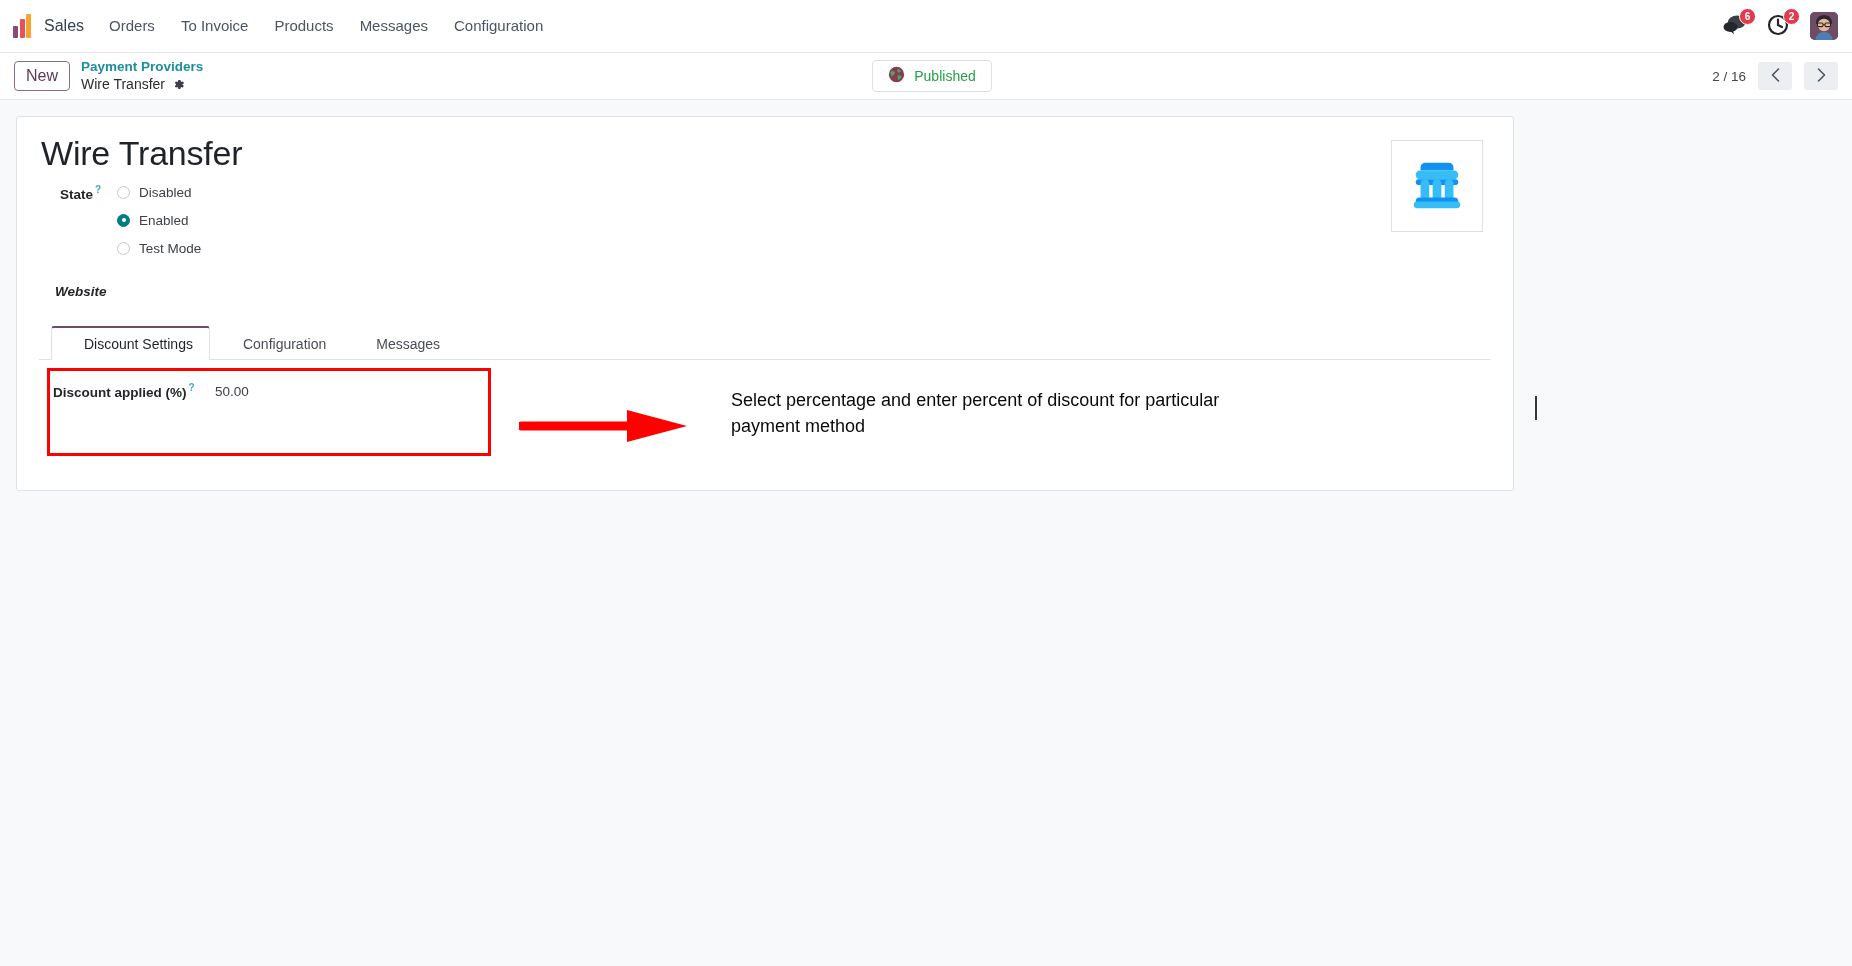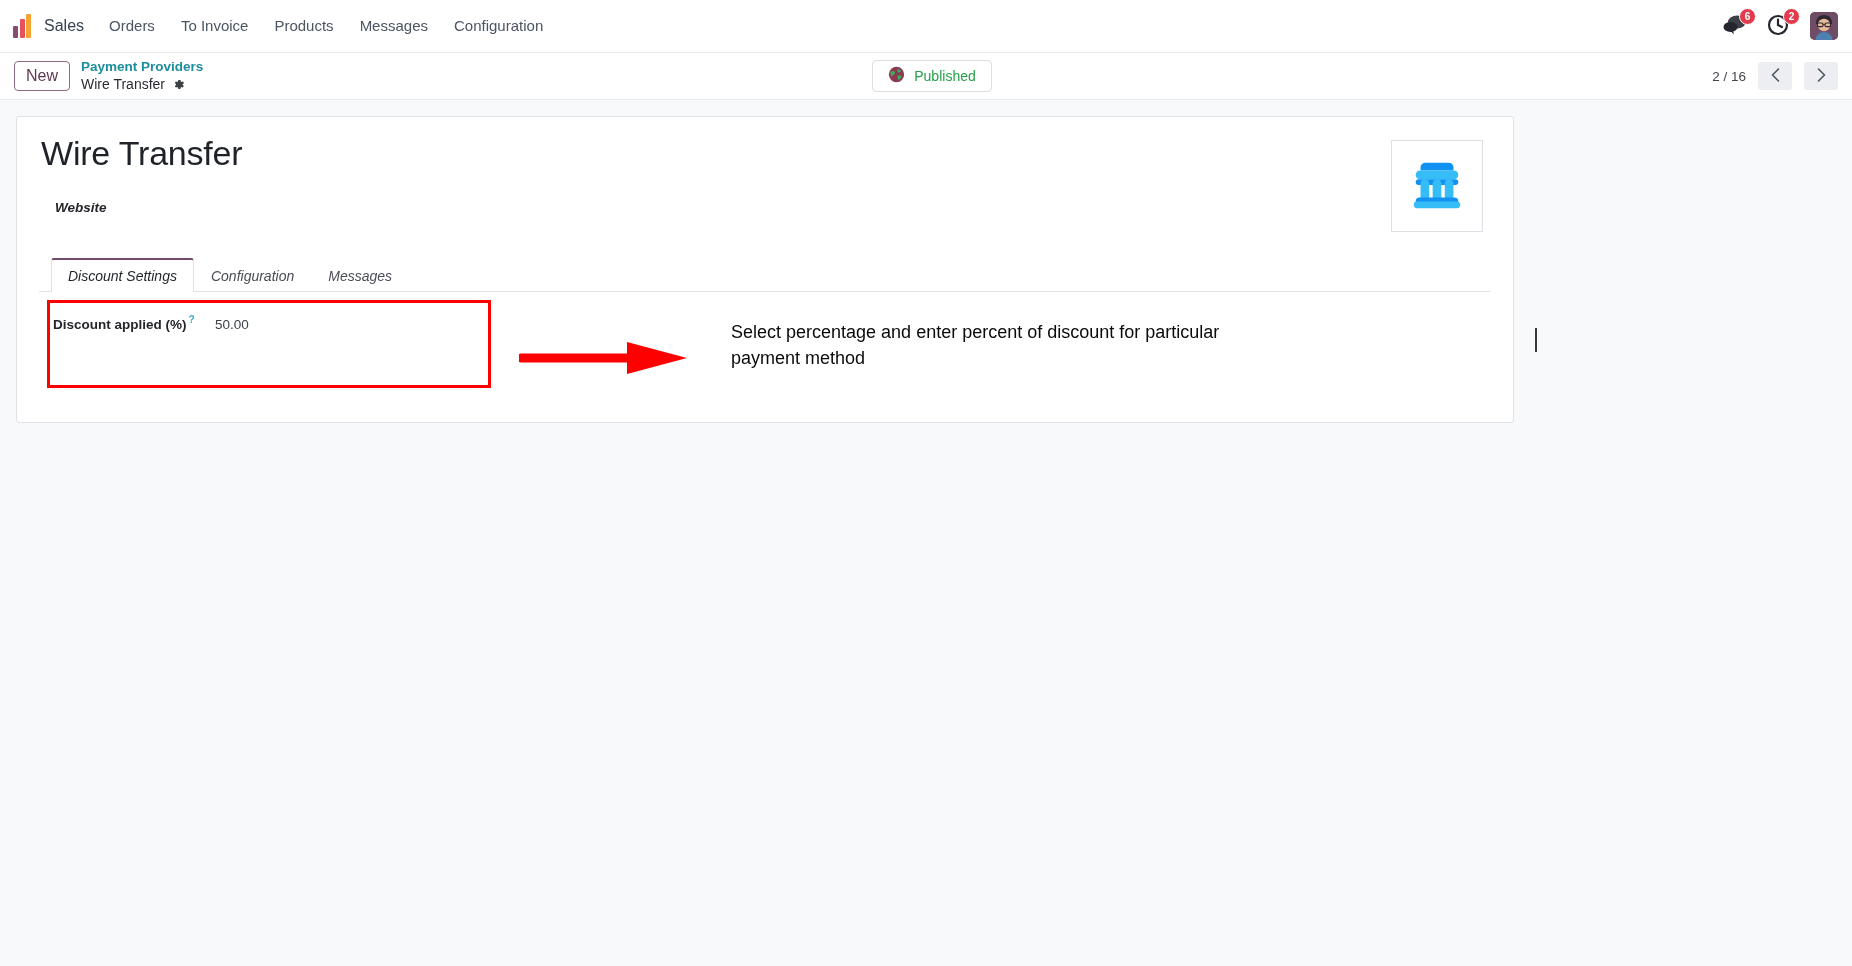--- a/index.html
+++ b/index.html
@@ -205,28 +205,27 @@
   
   .notebook { margin-top: 26px; }
   .tabs {
     display: flex;
     border-bottom: 1px solid #dfe2e6;
     padding-left: 12px;
   }
   .tab {
     font-size: 14px;
     color: #4a4d55;
-    padding: 9px 16px 8px 16px;
+    padding: 9px 16px 8px 32px;
     cursor: pointer;
     border: 1px solid transparent;
     border-bottom: none;
     margin-bottom: -1px;
     background: transparent;
     white-space: nowrap;
-    font-style: italic;
   }
   .tab.active {
     background: #fff;
     border-color: #dfe2e6;
     border-top: 2px solid #714b67;
     color: #1f2329;
     padding-top: 8px;
     border-radius: 3px 3px 0 0;
   }
 
@@ -372,20 +371,39 @@
 
 <div class="content">
   <div class="sheet">
 
     <div class="sheet-head">
       <div class="sheet-left">
 
         <h1 class="record-title">Wire Transfer</h1>
 
 
+        <div class="fld">
+          <div class="fld-lbl strong">
+            <span>State</span><span class="help-q">?</span>
+          </div>
+          <div class="radio-group">
+            <label class="radio-row">
+              <span class="radio-dot"></span>
+              <span class="radio-lbl">Disabled</span>
+            </label>
+            <label class="radio-row">
+              <span class="radio-dot on"></span>
+              <span class="radio-lbl">Enabled</span>
+            </label>
+            <label class="radio-row">
+              <span class="radio-dot"></span>
+              <span class="radio-lbl">Test Mode</span>
+            </label>
+          </div>
+        </div>
 
         <div class="website-row">
           <span class="website-lbl">Website</span>
           <span class="fld-val"></span>
         </div>
       </div>
 
       <div class="logo-box">
         <span>
           <svg width="62" height="62" viewBox="0 0 64 64">

